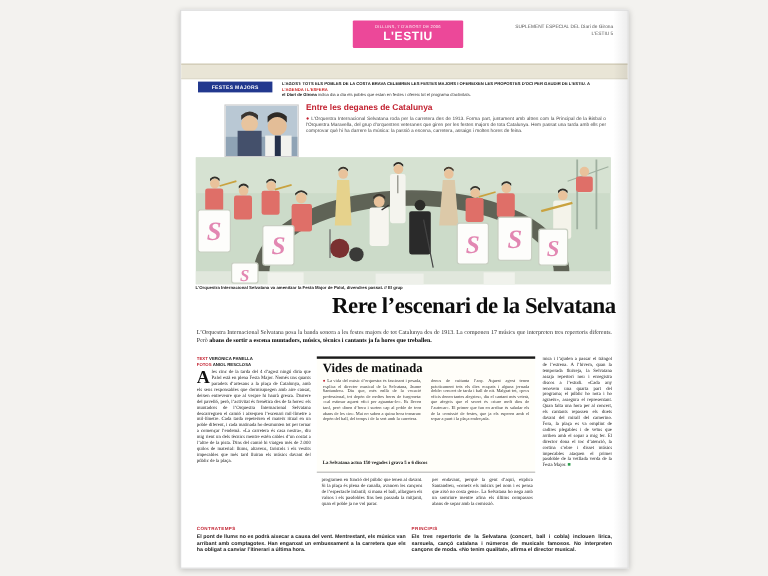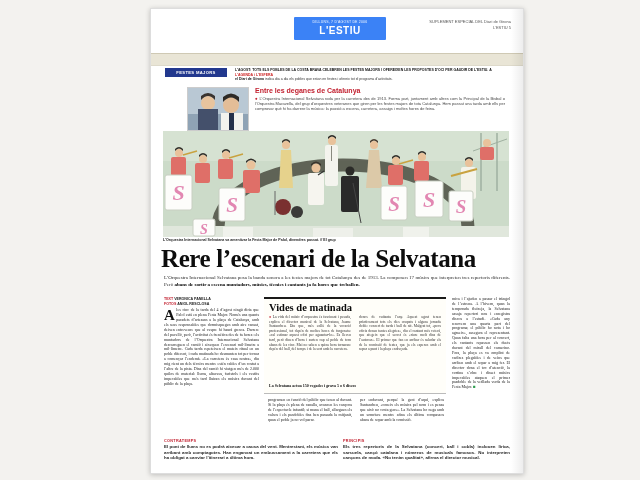--- a/index.html
+++ b/index.html
@@ -1,40 +1,40 @@
 <!DOCTYPE html>
 <html><head>
 <meta charset="utf-8">
 <style>
   html,body{margin:0;padding:0;width:640px;height:480px;overflow:hidden;background:#f3f2ef;font-family:"Liberation Serif","DejaVu Serif",serif;}
   .paper{position:absolute;left:150px;top:8px;width:372px;height:464px;background:#fff;border:1px solid #ddd;box-shadow:0 1px 5px rgba(0,0,0,.22);}
   .fold{position:absolute;right:0;top:0;width:12px;height:100%;background:linear-gradient(to right,rgba(0,0,0,0),rgba(0,0,0,.07));pointer-events:none;}
   
-  .mastbox{position:absolute;left:143px;top:8px;width:92px;height:23px;background:#3b82f6;border-radius:1px;color:#fff;text-align:center;}
+  .mastbox{position:absolute;left:143px;top:8px;width:92px;height:23px;background:#ec4899;border-radius:1px;color:#fff;text-align:center;}
   .mastdate{font-family:"Liberation Sans",sans-serif;font-size:3.5px;letter-spacing:.2px;padding-top:2.5px;opacity:.92;}
   .masttitle{font-family:"Liberation Sans",sans-serif;font-weight:bold;font-size:10px;letter-spacing:.5px;margin-top:1px;}
   .topright{position:absolute;right:12px;top:10px;text-align:right;font-family:"Liberation Sans",sans-serif;font-size:4px;color:#555;line-height:5.5px;}
   
   .band{position:absolute;left:0;top:44px;width:372px;height:11px;background:#e9e5d6;border-top:1px solid #cfc9b4;border-bottom:1px solid #dedacb;}
   .striprow{position:absolute;left:14px;top:59px;width:344px;height:12px;}
   .striplabel{position:absolute;left:0;top:0;width:62px;height:9px;background:#22388e;color:#fff;font-family:"Liberation Sans",sans-serif;font-weight:bold;font-size:4.2px;text-align:center;line-height:9px;letter-spacing:.3px;}
   .striptext{position:absolute;left:70px;top:0;width:272px;font-family:"Liberation Sans",sans-serif;font-size:3.5px;line-height:4.6px;color:#333;}
   .striptext .red{color:#c22;font-weight:bold;}
   .striptext b{color:#111;}
   
   .kickphoto{position:absolute;left:36px;top:78px;width:60px;height:42px;border:1px solid #ccc;}
   .kicker{position:absolute;left:104px;top:78px;width:250px;}
   .kicktitle{color:#c22130;font-family:"Liberation Sans",sans-serif;font-weight:bold;font-size:7px;margin-bottom:2px;}
   .kickbody{font-family:"Liberation Sans",sans-serif;font-size:4px;line-height:5.2px;color:#444;text-align:justify;}
   .kickbody .bullet{color:#c22130;font-size:4.5px;}
   
   .photo{position:absolute;left:12px;top:122px;width:346px;height:106px;}
   .caption{position:absolute;left:12px;top:229px;width:346px;font-family:"Liberation Sans",sans-serif;font-size:3.6px;font-weight:bold;color:#222;}
   
-  .headline{position:absolute;left:10px;top:236px;width:352px;text-align:left;font-weight:bold;font-size:25px;letter-spacing:-.4px;color:#0d0d0d;white-space:nowrap;}
+  .headline{position:absolute;left:10px;top:236px;width:352px;text-align:right;font-weight:bold;font-size:19px;letter-spacing:-.4px;color:#0d0d0d;white-space:nowrap;}
   .deck{position:absolute;left:13px;top:266px;width:346px;font-size:5px;line-height:6.6px;text-align:justify;color:#2b2b2b;}
   .deck b{color:#000;}
   
   .bodywrap{position:absolute;left:0;top:288px;width:372px;height:136px;}
   .col{position:absolute;top:0;font-size:4px;line-height:4.9px;text-align:justify;color:#222;overflow:hidden;}
   .col1{left:13px;width:95px;height:136px;}
   .col4{left:301px;width:58px;height:136px;}
   .byline{font-family:"Liberation Sans",sans-serif;font-size:3.6px;line-height:4.6px;margin-bottom:2px;text-align:left;}
   .byline .lbl{color:#c22130;font-weight:bold;}
   .byline .nm{color:#222;font-weight:bold;}

